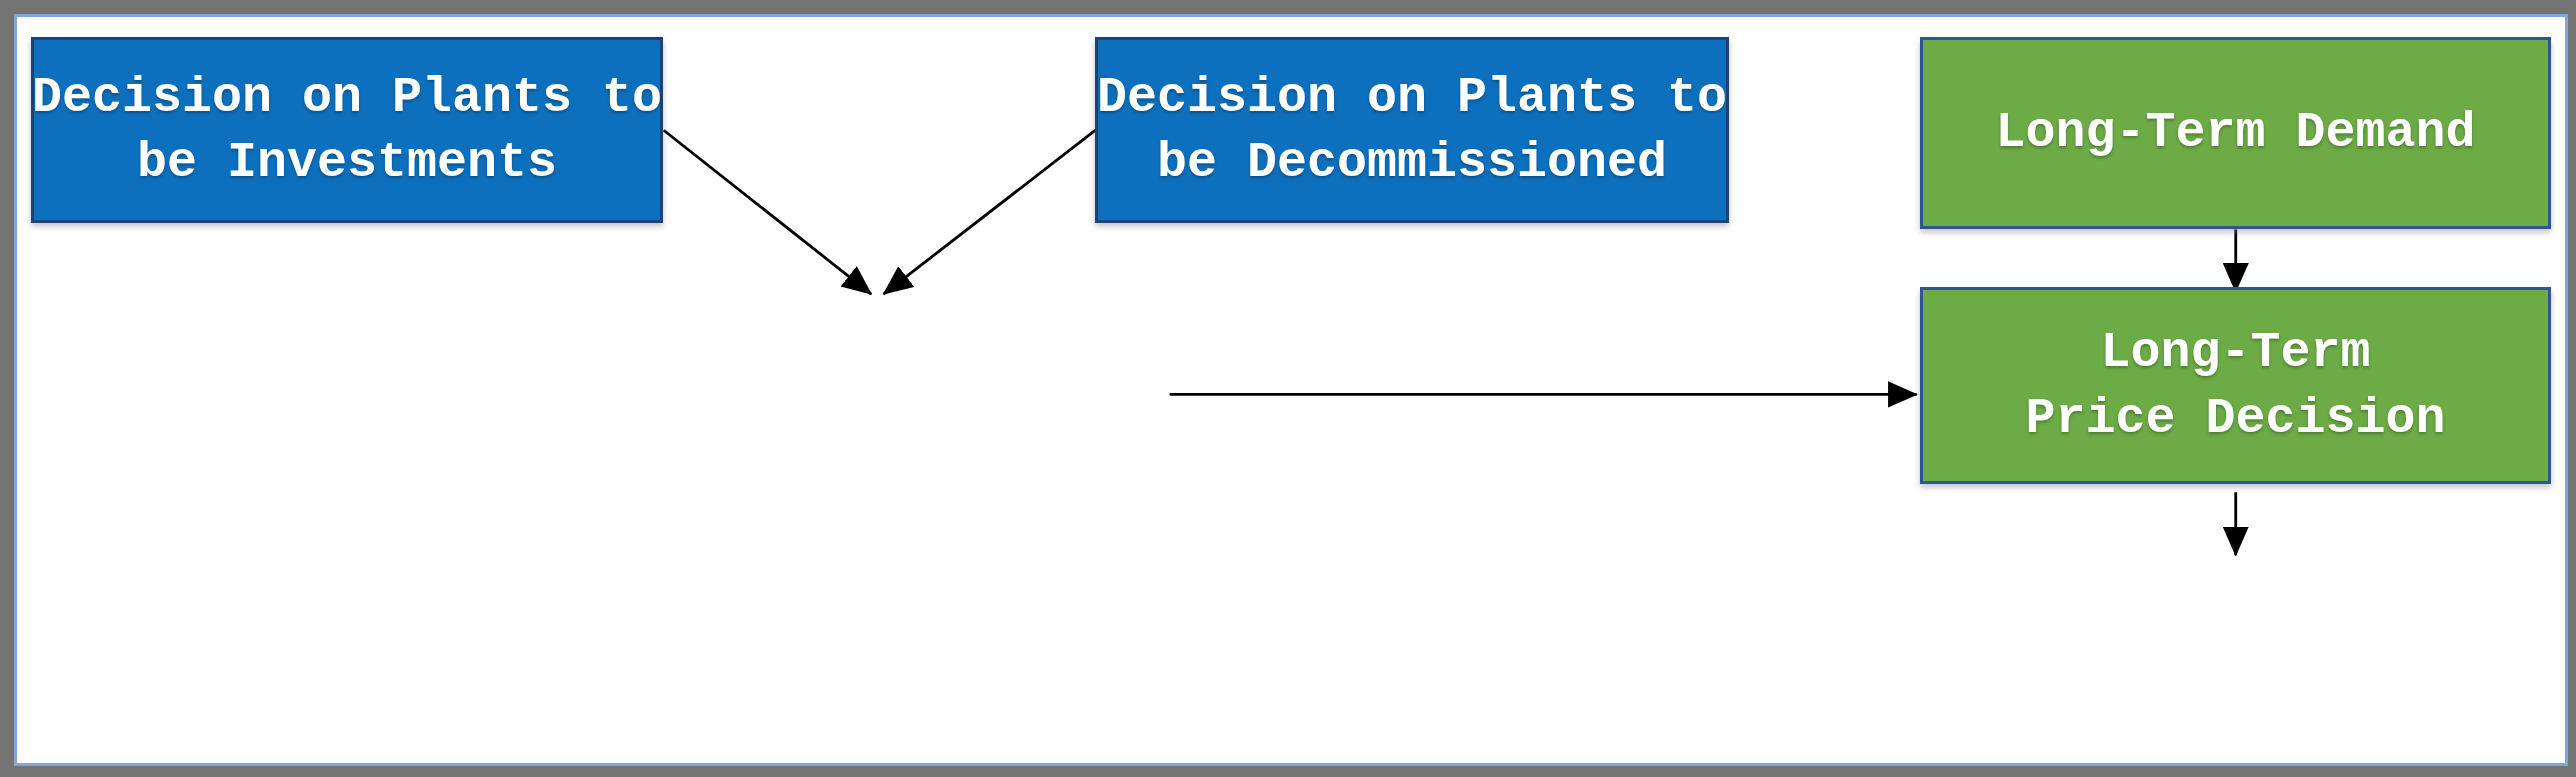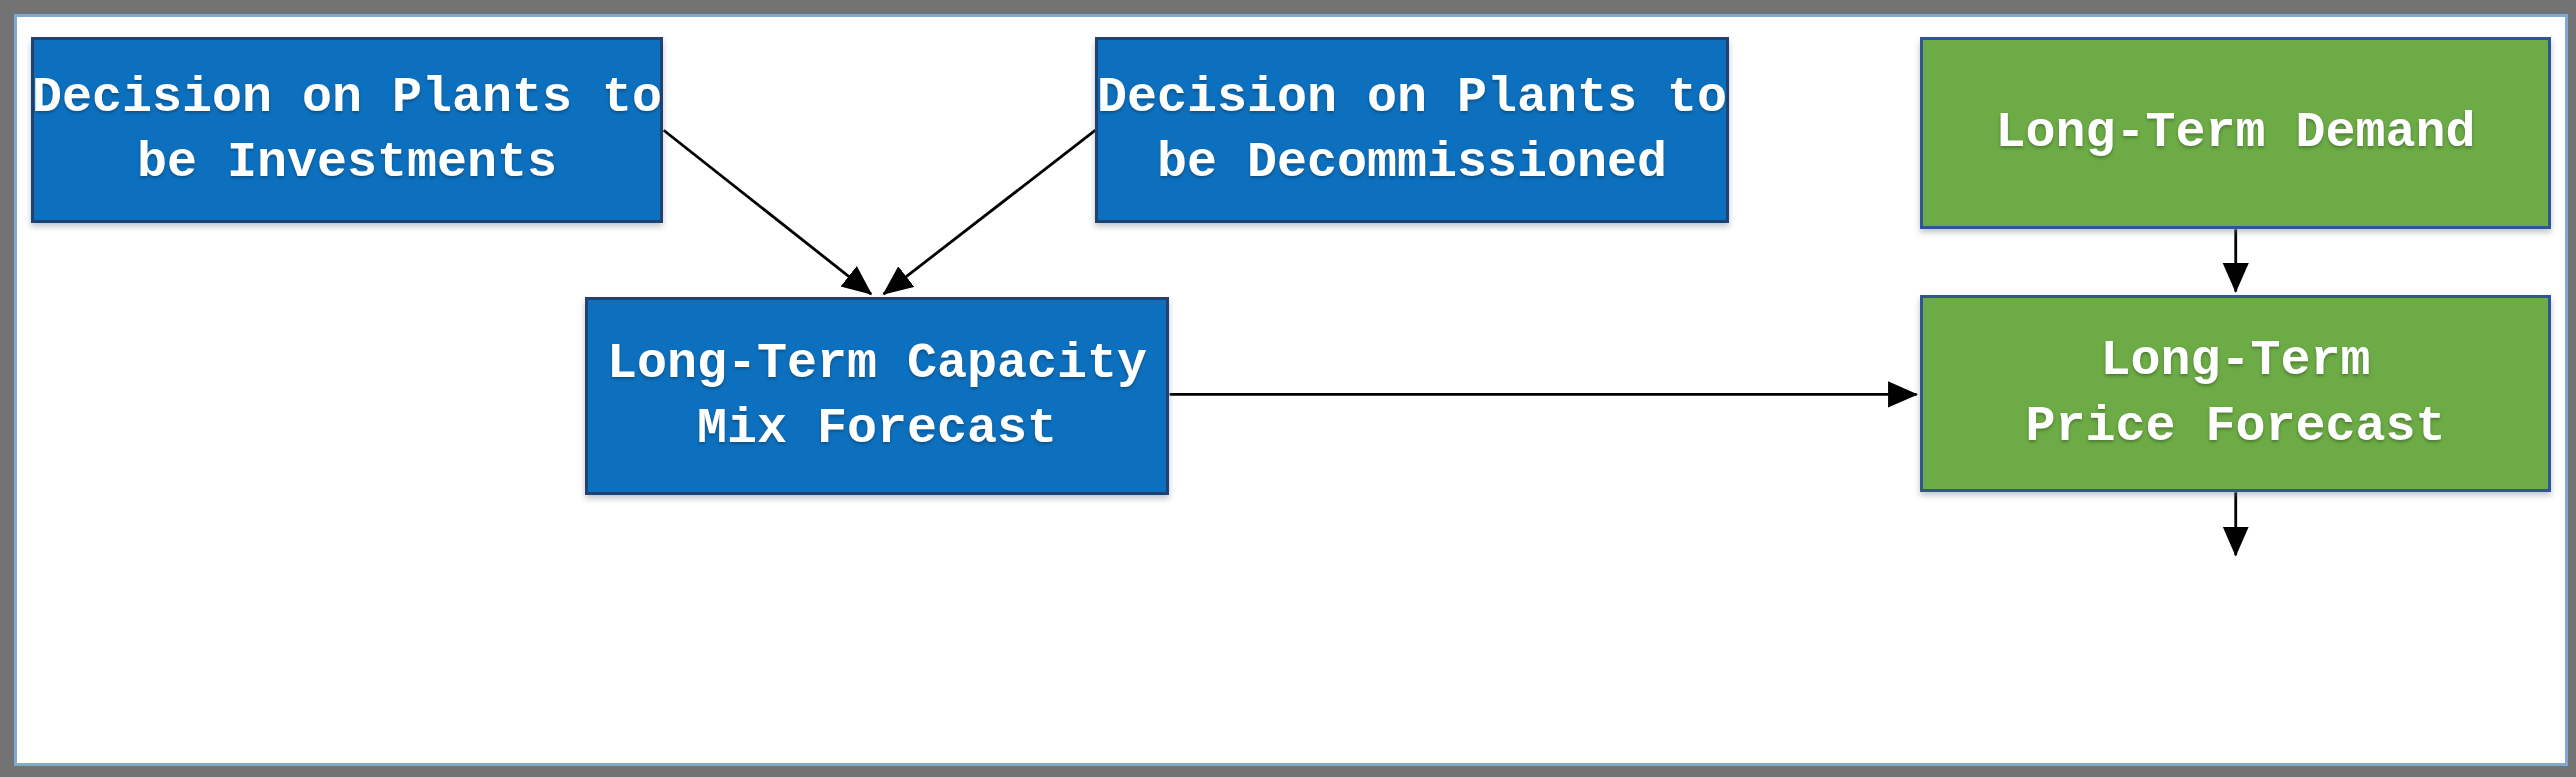--- a/index.html
+++ b/index.html
@@ -58,21 +58,21 @@
   }
   .box .line {
     display: block;
     white-space: nowrap;
   }
   
   #box-commissioned   { left: 31px;   top: 37px;  width: 632px; height: 186px; }
   #box-decommissioned { left: 1095px; top: 37px;  width: 634px; height: 186px; }
   #box-capacity       { left: 585px;  top: 297px; width: 584px;  height: 198px; }
   #box-demand         { left: 1920px; top: 37px;  width: 631px; height: 192px; text-align: center; }
-  #box-price          { left: 1920px; top: 295px; width: 631px; height: 197px; }
+  #box-price          { left: 1920px; top: 287px; width: 631px; height: 197px; }
   #box-investments    { left: 1920px; top: 559px; width: 631px; height: 191px; }
 </style>
 </head>
 <body>
 
 <div id="canvas">
 
   <div class="frame"></div>
 
   <svg class="arrows" viewBox="0 0 4134 1247" xmlns="http://www.w3.org/2000/svg">
@@ -91,29 +91,25 @@
   <div class="box blue" id="box-commissioned">
     <span class="line">Decision on Plants to</span>
     <span class="line">be Investments</span>
   </div>
 
   <div class="box blue" id="box-decommissioned">
     <span class="line">Decision on Plants to</span>
     <span class="line">be Decommissioned</span>
   </div>
 
-  <div class="box blue" id="box-capacity">
-    <span class="line">Long-Term Capacity</span>
-    <span class="line">Mix Forecast</span>
-  </div>
 
   <div class="box green" id="box-demand">
     <span class="line">Long-Term Demand</span>
   </div>
 
   <div class="box green" id="box-price">
     <span class="line">Long-Term</span>
-    <span class="line">Price Forecast</span>
+    <span class="line">Price Decision</span>
   </div>
 
 
 </div>
 
 
 </body></html>

